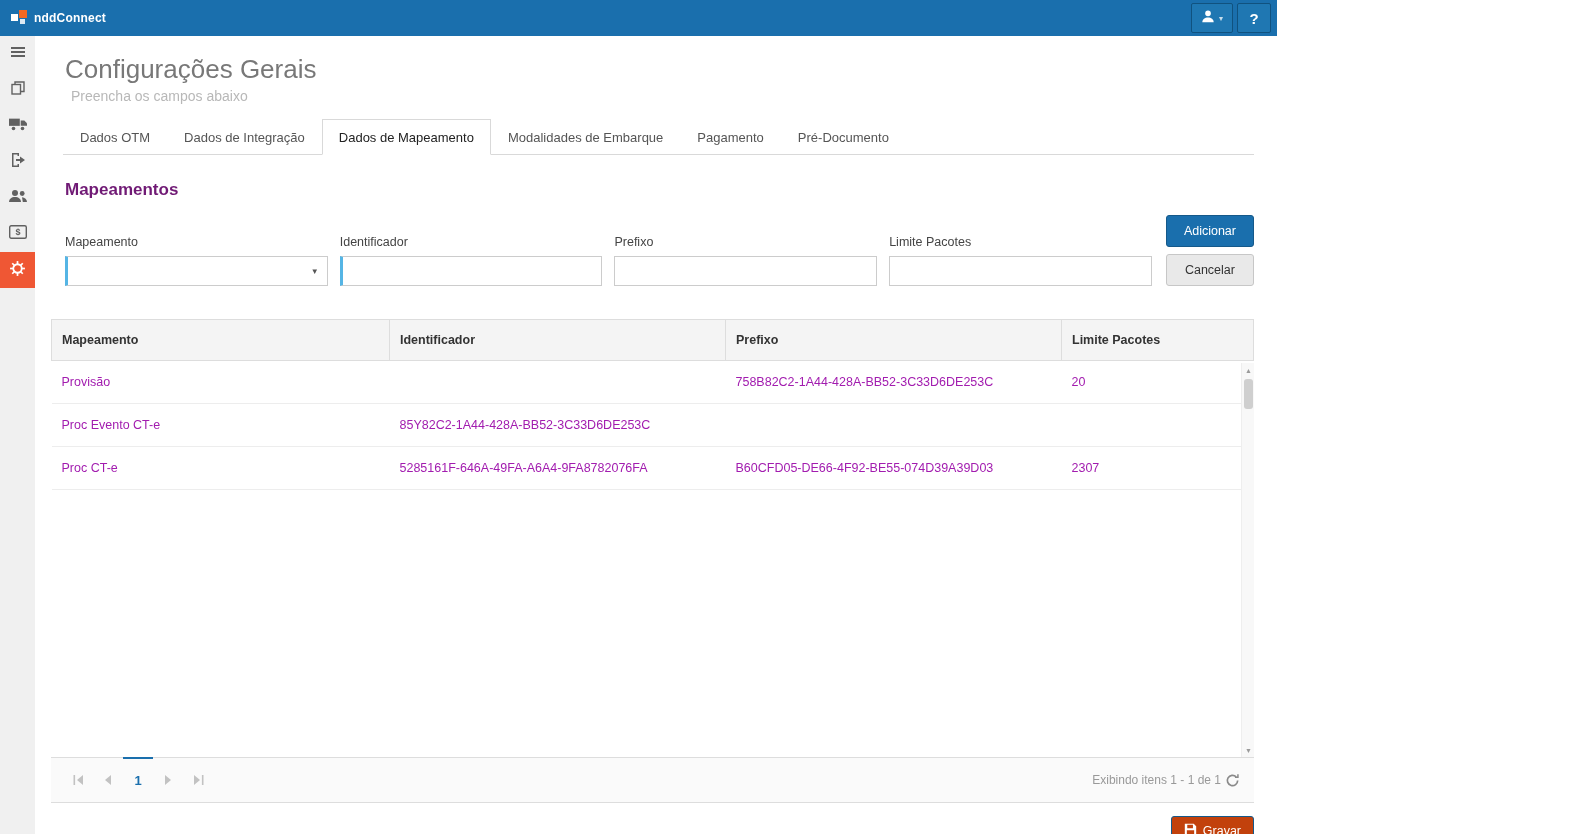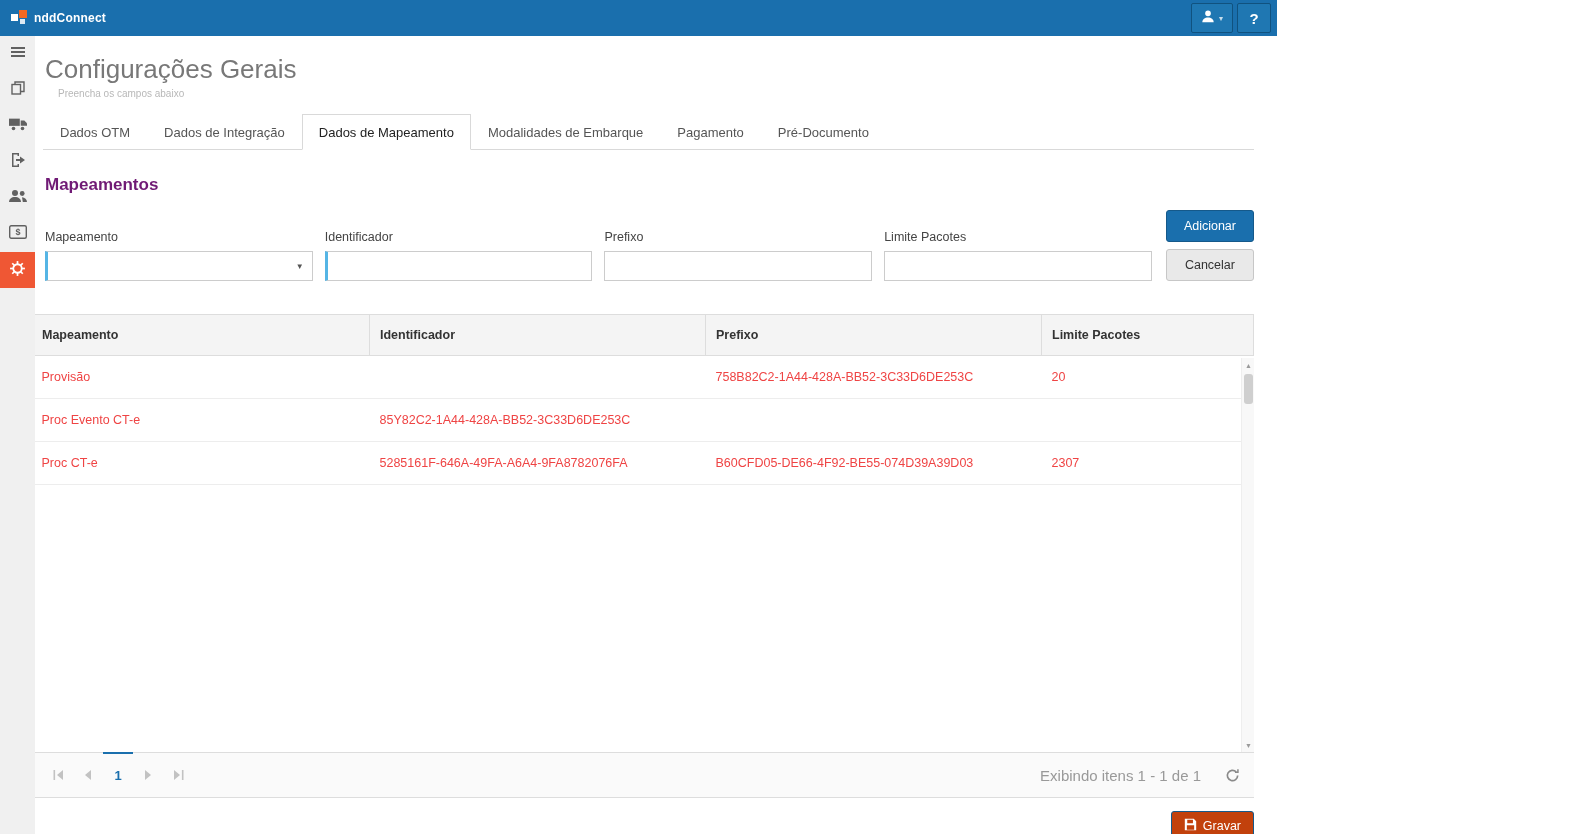--- a/index.html
+++ b/index.html
@@ -20,23 +20,23 @@
   .tb-help { font-size:15px; font-weight:bold; }
 
   
   .sidebar { position:absolute; top:36px; left:0; bottom:0; width:35px; background:#f0f0f0; z-index:15; }
   .side-item { width:35px; height:36px; display:flex; align-items:center; justify-content:center;
                color:#616161; cursor:pointer; }
   .side-item.active { background:#ef5734; color:#fff; }
 
   
   .main { position:absolute; top:36px; left:35px; right:0; bottom:0; background:#fff;
-          padding:14px 23px 0 8px; }
+          padding:14px 23px 0 28px; }
   .page-title { font-size:26px; font-weight:400; color:#787878; margin:4px 0 3px 2px; }
-  .page-subtitle { font-size:10px; color:#b8b8b8; margin-left:15px; }
+  .page-subtitle { font-size:14px; color:#b8b8b8; margin-left:8px; }
 
   
   .tabs { display:flex; margin-top:15px; border-bottom:1px solid #d9d9d9; padding-left:0; }
   .tab { padding:10px 16px 9px; font-size:13px; color:#555; border:1px solid transparent;
          margin-bottom:-1px; cursor:pointer; white-space:nowrap; }
   .tab.active { background:#fff; border-color:#d9d9d9; border-bottom-color:#fff; color:#222; }
 
   
   .section-title { font-size:17px; font-weight:700; color:#701a75; margin:25px 0 15px 2px; }
 
@@ -57,21 +57,21 @@
   .btn-default { background:#e9e9e9; color:#333; border-color:#c7c7c7; }
   .form-buttons { display:flex; gap:7px; margin-left:2px;flex-direction:column; }
 
   
   .grid { position:relative; height:438px; margin-top:33px; margin-left:-12px; overflow:hidden; }
   table { width:100%; border-collapse:collapse; table-layout:fixed; }
   thead th { background:#f4f4f4; border-top:1px solid #ddd; border-bottom:1px solid #ddd;
              border-right:1px solid #ddd; text-align:left; padding:13px 10px; font-size:12.5px;
              font-weight:700; color:#333; cursor:pointer; }
   thead th:first-child { border-left:1px solid #ddd; }
-  tbody td { padding:14px 10px; font-size:12.5px; color:#ef4444; border-bottom:1px solid #ededed;
+  tbody td { padding:14px 10px; font-size:12.5px; color:#a21caf; border-bottom:1px solid #ededed;
              overflow:hidden; white-space:nowrap; text-overflow:ellipsis;margin-top:22px; }
   tbody tr { background:#fff; cursor:pointer; }
 
   
   .vscroll { position:absolute; top:44px; bottom:0; right:0; width:13px; background:#f8f8f8;
              border-left:1px solid #eee; }
   .vs-arrow { position:absolute; left:0; width:13px; height:14px; display:flex; align-items:center;
               justify-content:center; font-size:7px; color:#9a9a9a; cursor:pointer; }
   .vs-up { top:0; } .vs-down { bottom:0; }
   .vs-thumb { position:absolute; top:16px; left:2px; width:9px; height:30px; background:#cfcfcf;
@@ -79,21 +79,21 @@
 
   
   .pager { display:flex; align-items:stretch; height:46px; background:#fafafa;
            border-top:1px solid #ddd; border-bottom:1px solid #ddd; margin-left:-12px;
            padding:0 14px 0 12px; }
   .pg-btn { width:30px; display:flex; align-items:center; justify-content:center; color:#c2c2c2;
             cursor:pointer; }
   .pg-current { width:30px; display:flex; align-items:center; justify-content:center; color:#1a6fad;
                 font-weight:700; font-size:13px; border-top:2px solid #1a6fad; margin-top:-1px;
                 cursor:pointer; }
-  .pg-status { margin-left:auto; display:flex; align-items:center; gap:24px; font-size:15px; color:#999; }
+  .pg-status { margin-left:auto; display:flex; align-items:center; gap:4px; font-size:12px; color:#999; }
   .pg-refresh { display:flex; align-items:center; cursor:pointer; }
 
   
   .footer { position:relative; height:70px; }
   .gravar-btn { position:absolute; right:0; top:13px; display:flex; align-items:center; gap:6px;
                 background:#c2410c; color:#fff; border:1px solid #15598a; height:30px; padding:0 12px;
                 border-radius:3px; font-size:12.5px; cursor:pointer; font-family:inherit; }
 </style>
 </head>
 <body>

